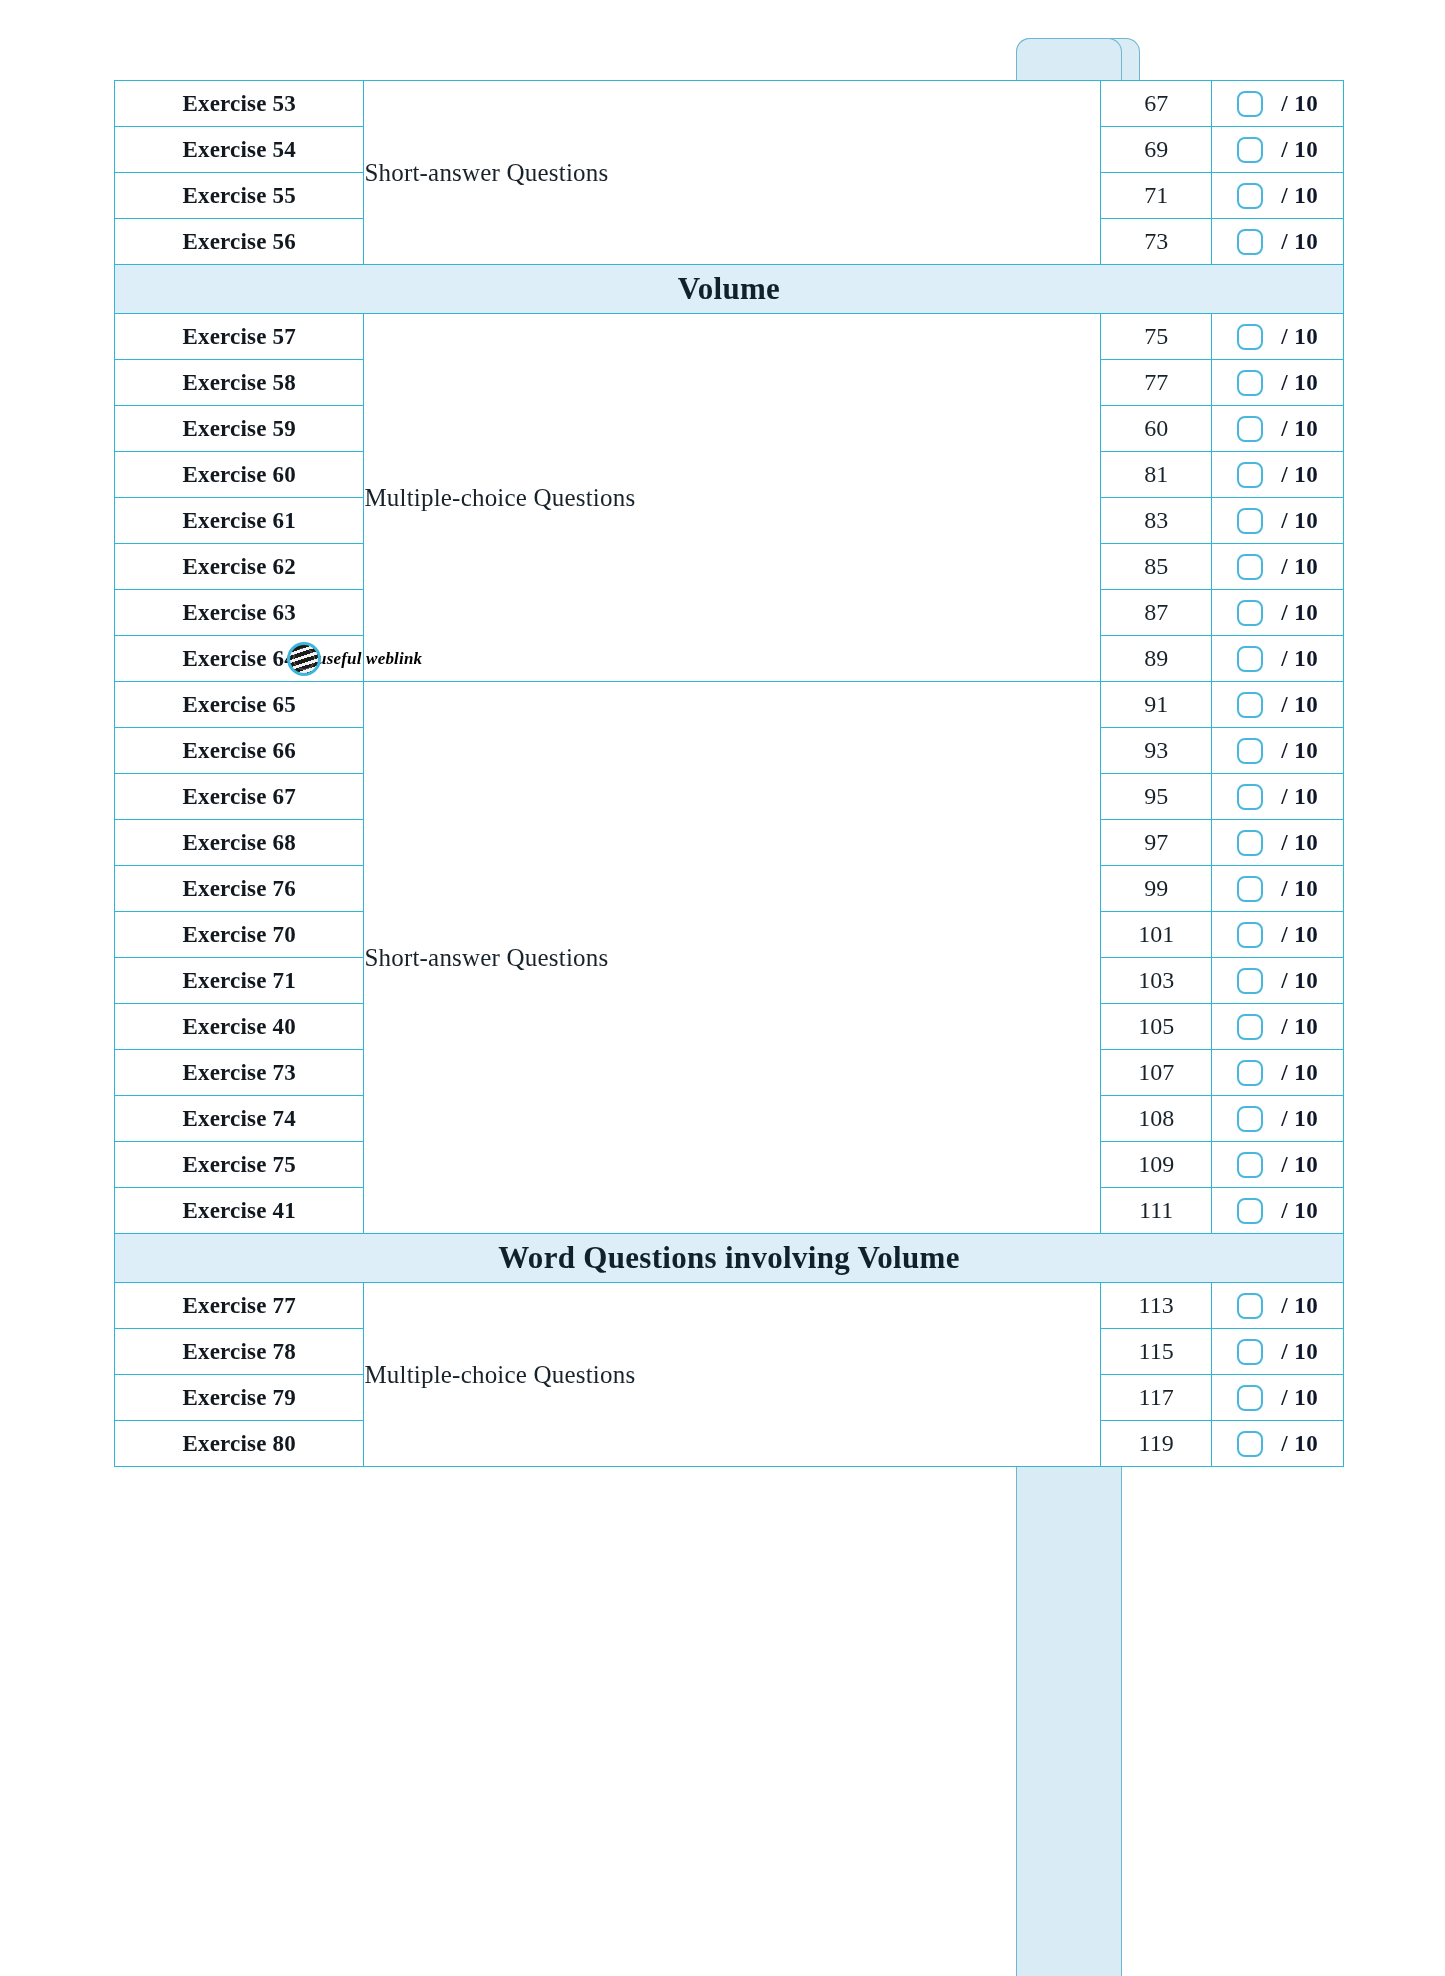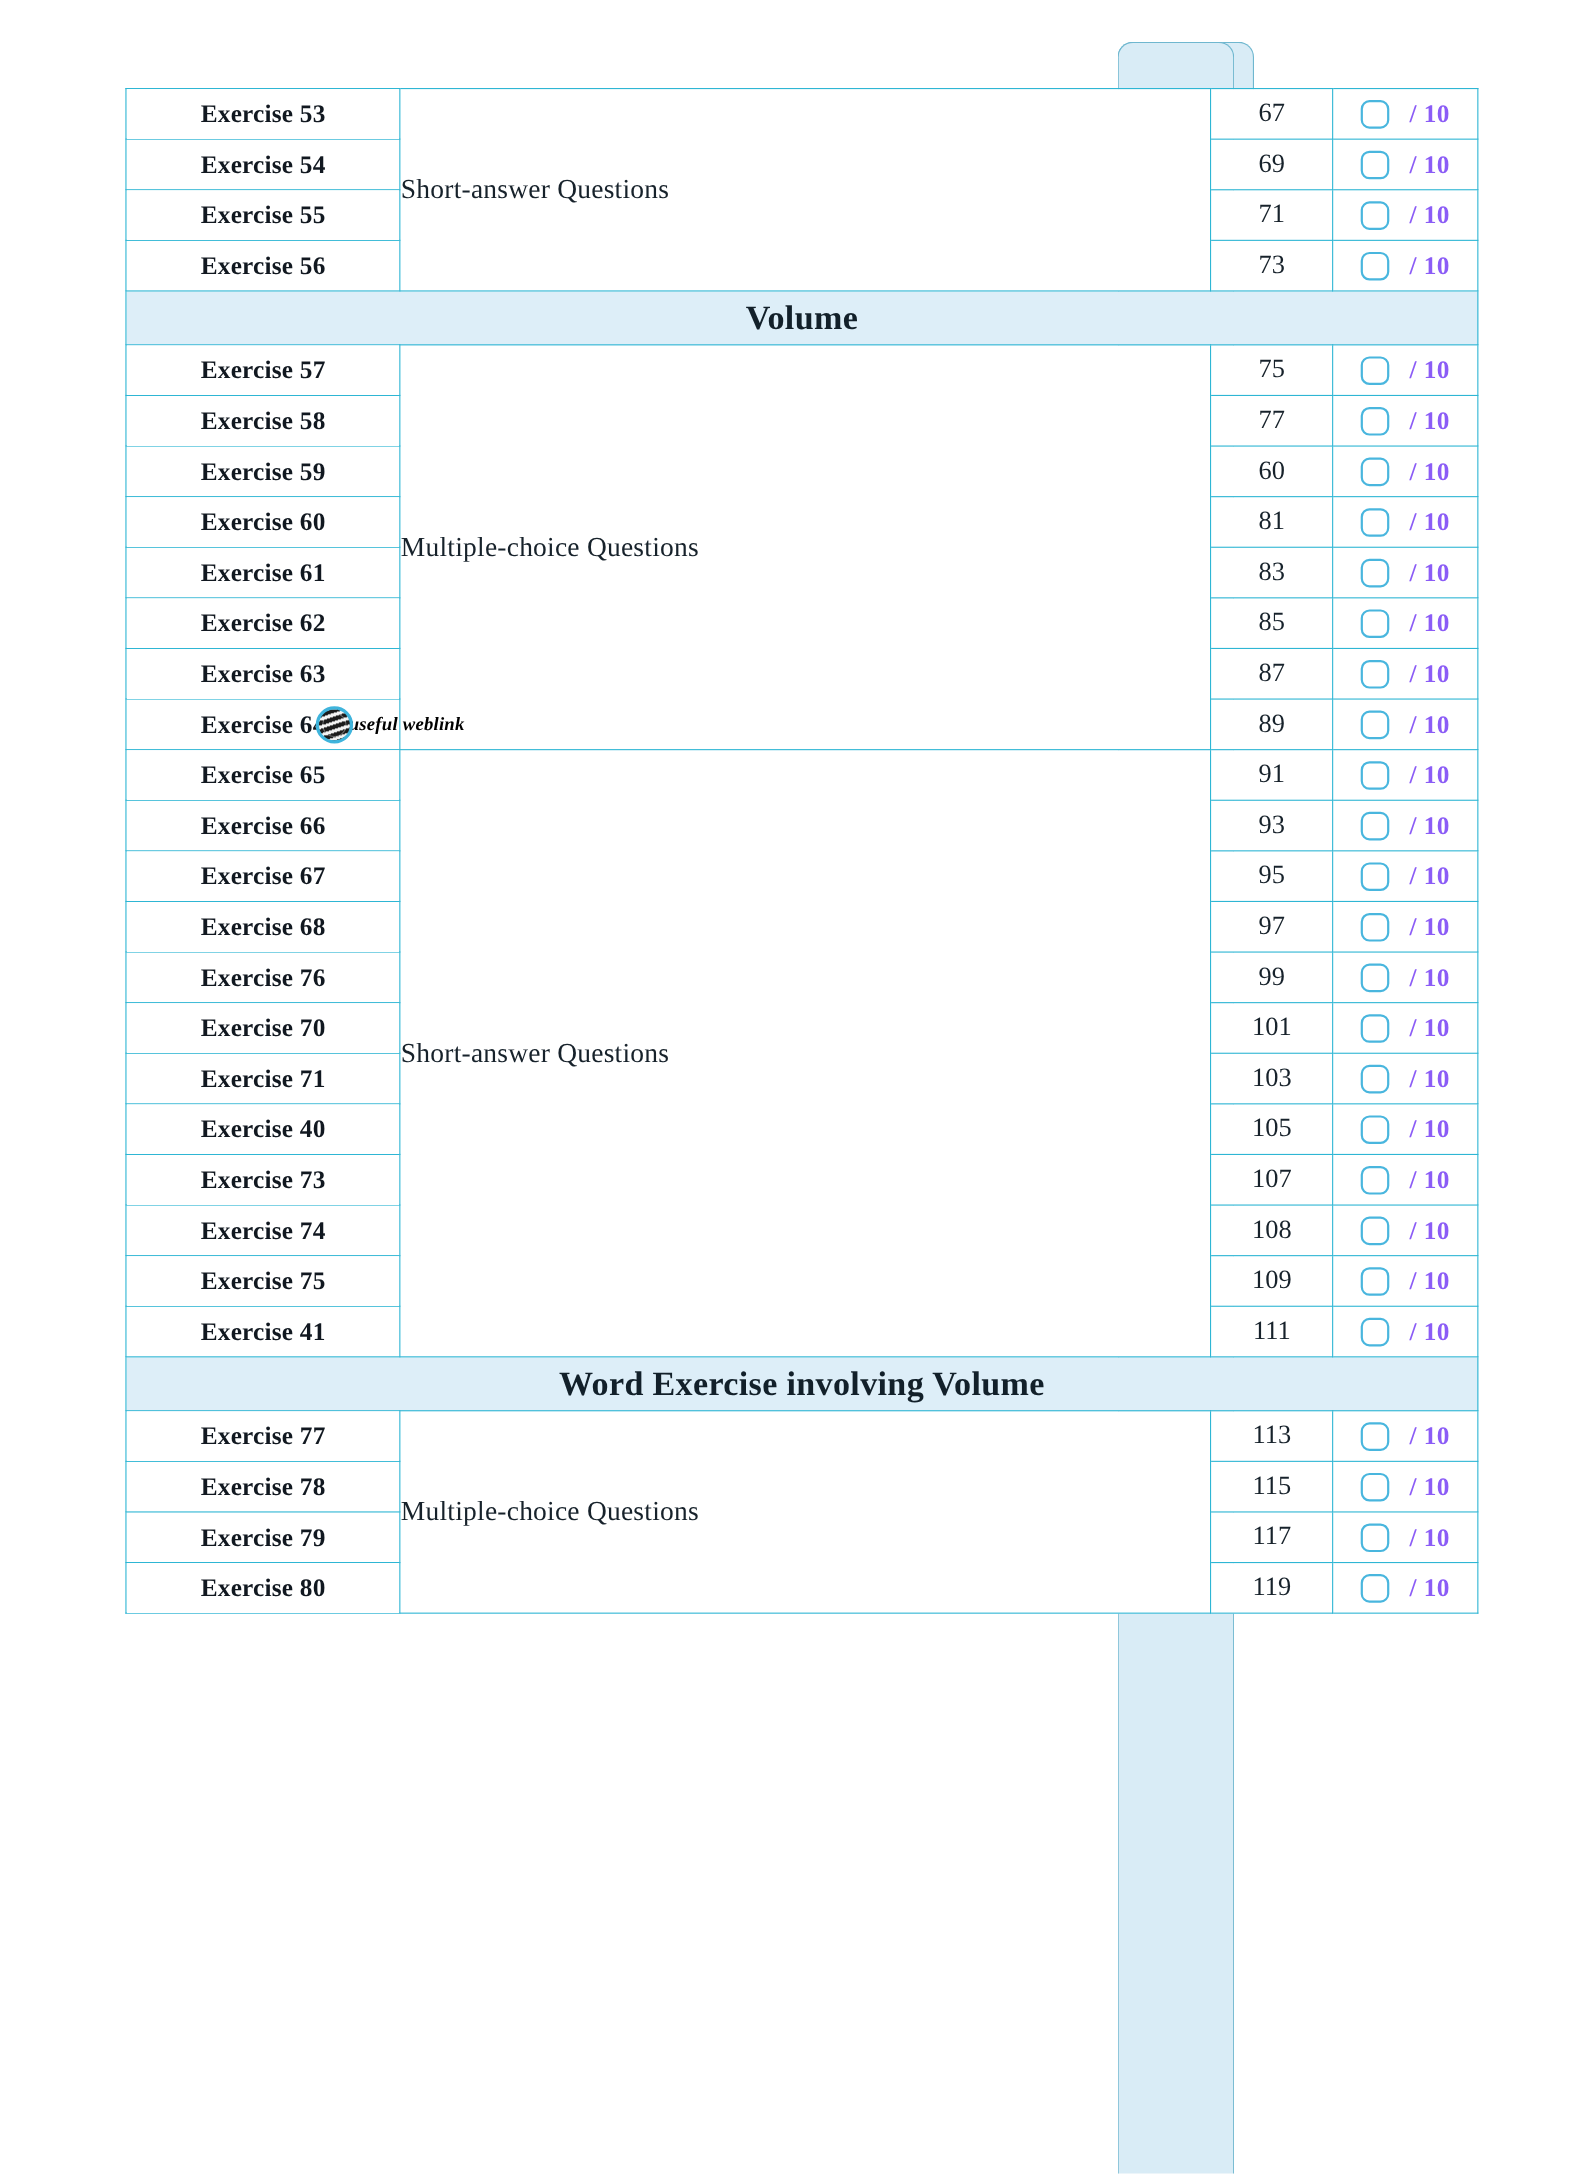--- a/index.html
+++ b/index.html
@@ -102,21 +102,21 @@
     width: 26px;
     height: 26px;
     border: 2.6px solid #49b6de;
     border-radius: 8px;
     background: #ffffff;
     box-sizing: border-box;
   }
   .slash-ten {
     font-size: 23px;
     font-weight: bold;
-    color: #8b5cf6;
+    color: #0f172a;
     letter-spacing: .4px;
     margin-left: 15px;
   }
 
   
   .band td {
     background: #ddeef8;
     height: 48px;
     text-align: center;
     font-weight: bold;
@@ -429,21 +429,21 @@
           <td class="cell-ex"><span>Exercise 41</span></td>
           <td class="cell-page"><span>111</span></td>
           <td class="cell-marks">
             <div class="marks-inner">
               <span class="checkbox"></span>
               <span class="slash-ten">/ 10</span>
             </div>
           </td>
         </tr>
         <tr class="band">
-          <td colspan="4">Word Exercise involving Volume</td>
+          <td colspan="4">Word Questions involving Volume</td>
         </tr>
         <tr>
           <td class="cell-ex"><span>Exercise 77</span></td>
           <td class="cell-type" rowspan="4"><span>Multiple-choice Questions</span></td>
           <td class="cell-page"><span>113</span></td>
           <td class="cell-marks">
             <div class="marks-inner">
               <span class="checkbox"></span>
               <span class="slash-ten">/ 10</span>
             </div>

